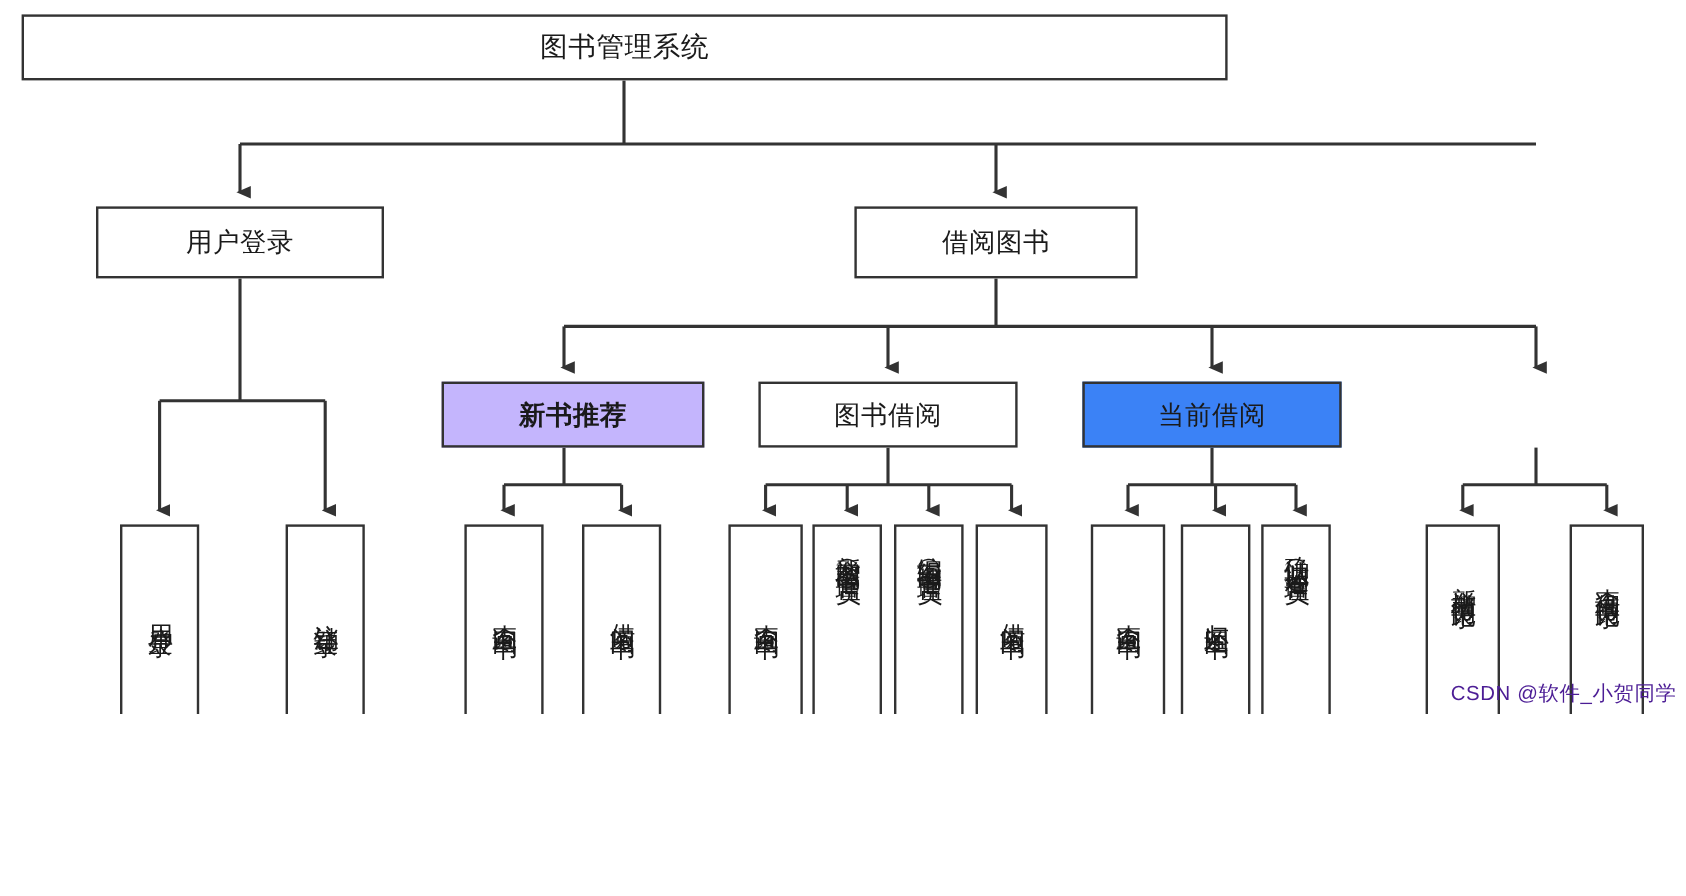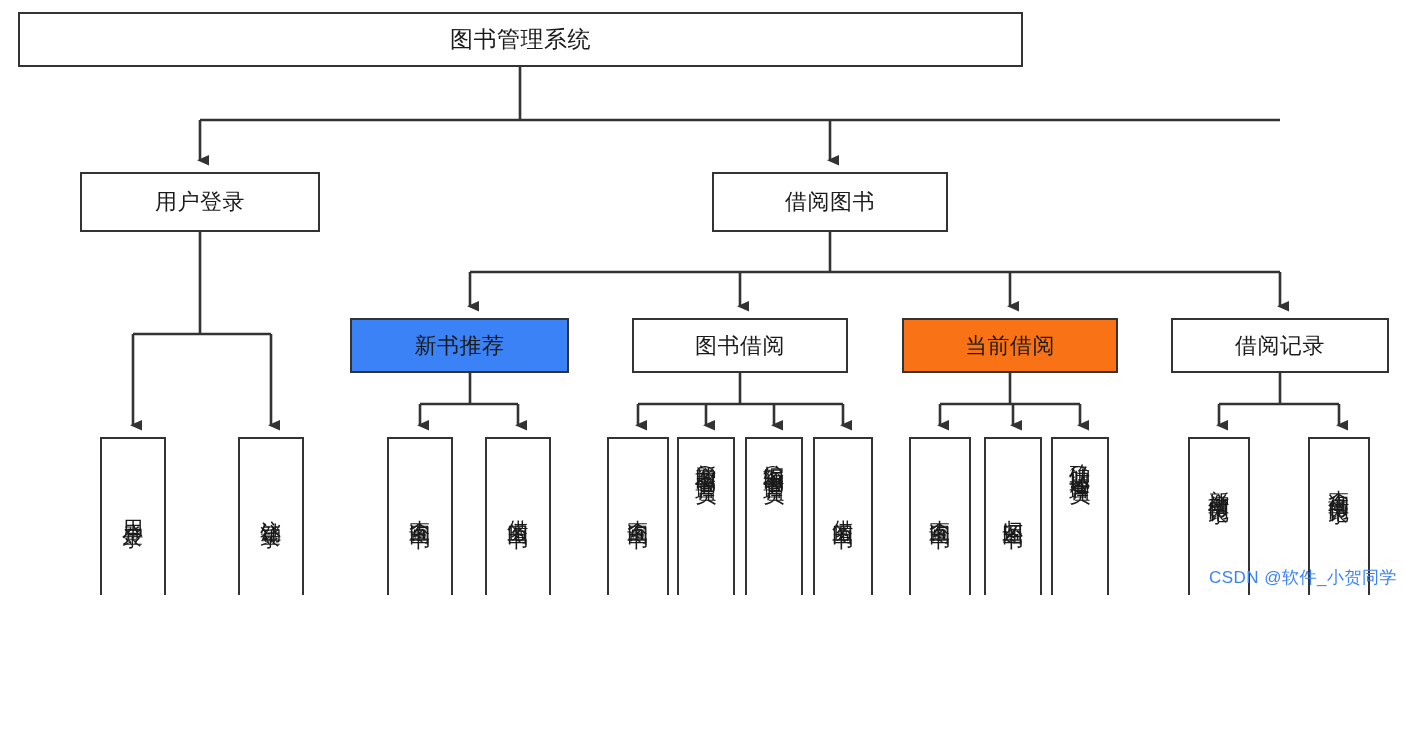--- a/index.html
+++ b/index.html
@@ -146,31 +146,28 @@
     <span class="node-label">图书管理系统</span>
   </div>
 
   <div class="node horiz" id="node-l2-0" style="left: 80px; top: 172px; width: 240px; height: 60px; background: rgb(255, 255, 255); border-color: rgb(51, 51, 51);">
     <span class="node-label">用户登录</span>
   </div>
   <div class="node horiz" id="node-l2-1" style="left: 712px; top: 172px; width: 236px; height: 60px; background: rgb(255, 255, 255); border-color: rgb(51, 51, 51);">
     <span class="node-label">借阅图书</span>
   </div>
 
-  <div class="node horiz" id="node-l3-0" style="left: 350px; top: 318px; width: 219px; height: 55px; background: #3b82f6; border-color: rgb(51, 51, 51);">
+  <div class="node horiz" id="node-l3-0" style="left: 368px; top: 318px; width: 219px; height: 55px; background: #c4b5fd; border-color: rgb(51, 51, 51); font-weight: bold;">
     <span class="node-label">新书推荐</span>
   </div>
   <div class="node horiz" id="node-l3-1" style="left: 632px; top: 318px; width: 216px; height: 55px; background: rgb(255, 255, 255); border-color: rgb(51, 51, 51); align-items: center;">
     <span class="node-label">图书借阅</span>
   </div>
-  <div class="node horiz" id="node-l3-2" style="left: 902px; top: 318px; width: 216px; height: 55px; background: #f97316; border-color: rgb(51, 51, 51);">
+  <div class="node horiz" id="node-l3-2" style="left: 902px; top: 318px; width: 216px; height: 55px; background: #3b82f6; border-color: rgb(51, 51, 51);">
     <span class="node-label">当前借阅</span>
-  </div>
-  <div class="node horiz" id="node-l3-3" style="left: 1171px; top: 318px; width: 218px; height: 55px; background: rgb(255, 255, 255); border-color: rgb(51, 51, 51);">
-    <span class="node-label">借阅记录</span>
   </div>
 
   <div class="node vert short" id="node-leaf-0" style="left: 100px; top: 437px; width: 66px; height: 296px; background: rgb(255, 255, 255); border-color: rgb(51, 51, 51);">
     <span class="node-label">用户登录</span>
   </div>
   <div class="node vert short" id="node-leaf-1" style="left: 238px; top: 437px; width: 66px; height: 296px; background: rgb(255, 255, 255); border-color: rgb(51, 51, 51);">
     <span class="node-label">注销登录</span>
   </div>
   <div class="node vert short" id="node-leaf-2" style="left: 387px; top: 437px; width: 66px; height: 296px; background: rgb(255, 255, 255); border-color: rgb(51, 51, 51);">
     <span class="node-label">查询图书</span>
@@ -199,14 +196,14 @@
   <div class="node vert tall" id="node-leaf-10" style="left: 1051px; top: 437px; width: 58px; height: 296px; background: rgb(255, 255, 255); border-color: rgb(51, 51, 51);">
     <span class="node-label">确认归还（管理员）</span>
   </div>
   <div class="node vert mid" id="node-leaf-11" style="left: 1188px; top: 437px; width: 62px; height: 296px; background: rgb(255, 255, 255); border-color: rgb(51, 51, 51);">
     <span class="node-label">新增借阅记录</span>
   </div>
   <div class="node vert mid" id="node-leaf-12" style="left: 1308px; top: 437px; width: 62px; height: 296px; background: rgb(255, 255, 255); border-color: rgb(51, 51, 51);">
     <span class="node-label">查询借阅记录</span>
   </div>
 
-  <div id="watermark" style="color: #3b82f6;">CSDN @软件_小贺同学</div>
+  <div id="watermark" style="color: #4c1d95;">CSDN @软件_小贺同学</div>
 </div>
 
 </body></html>

